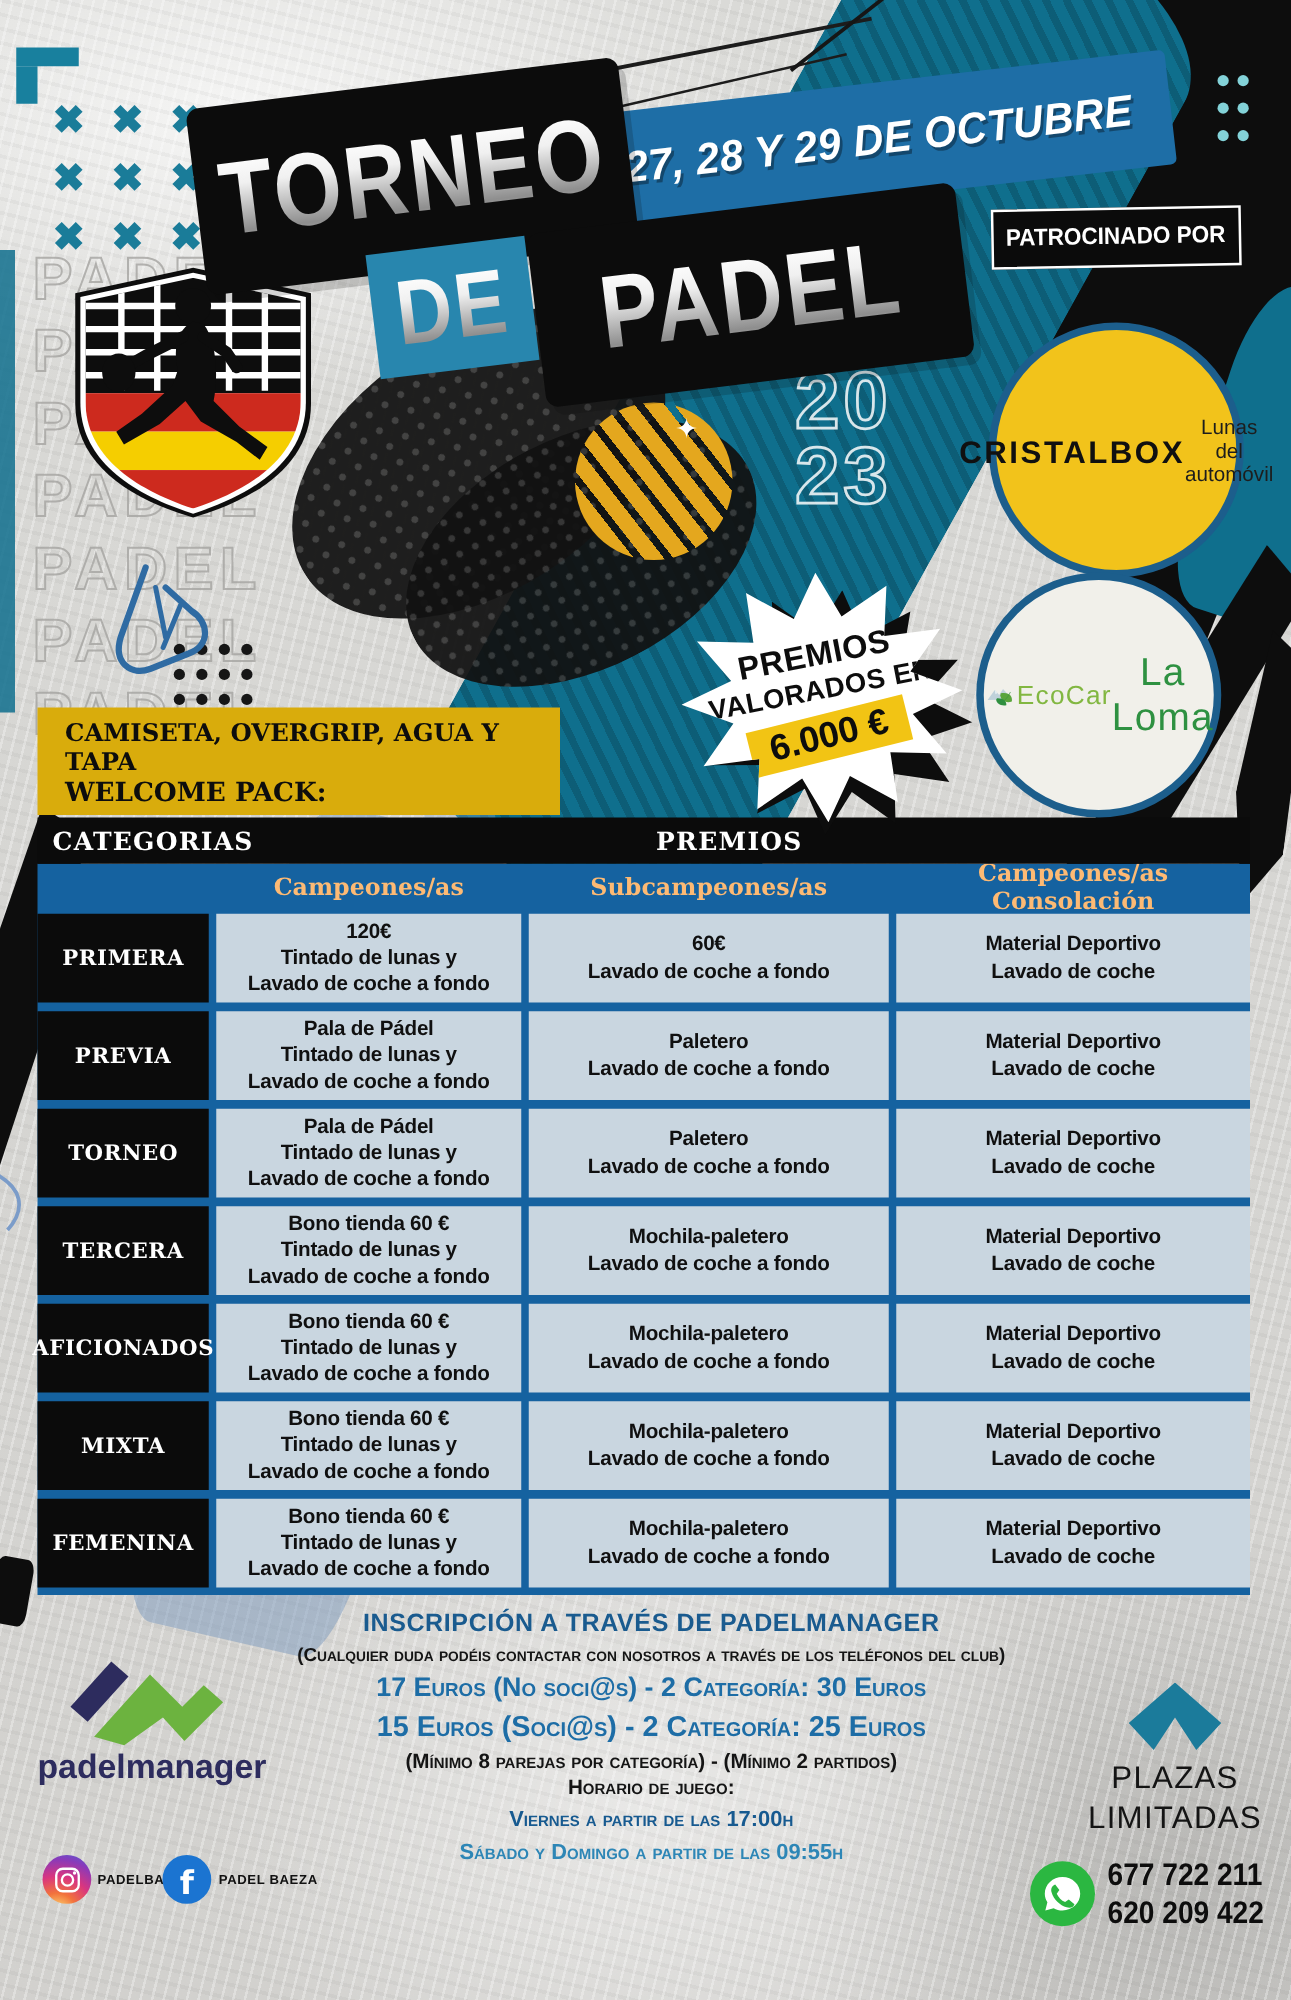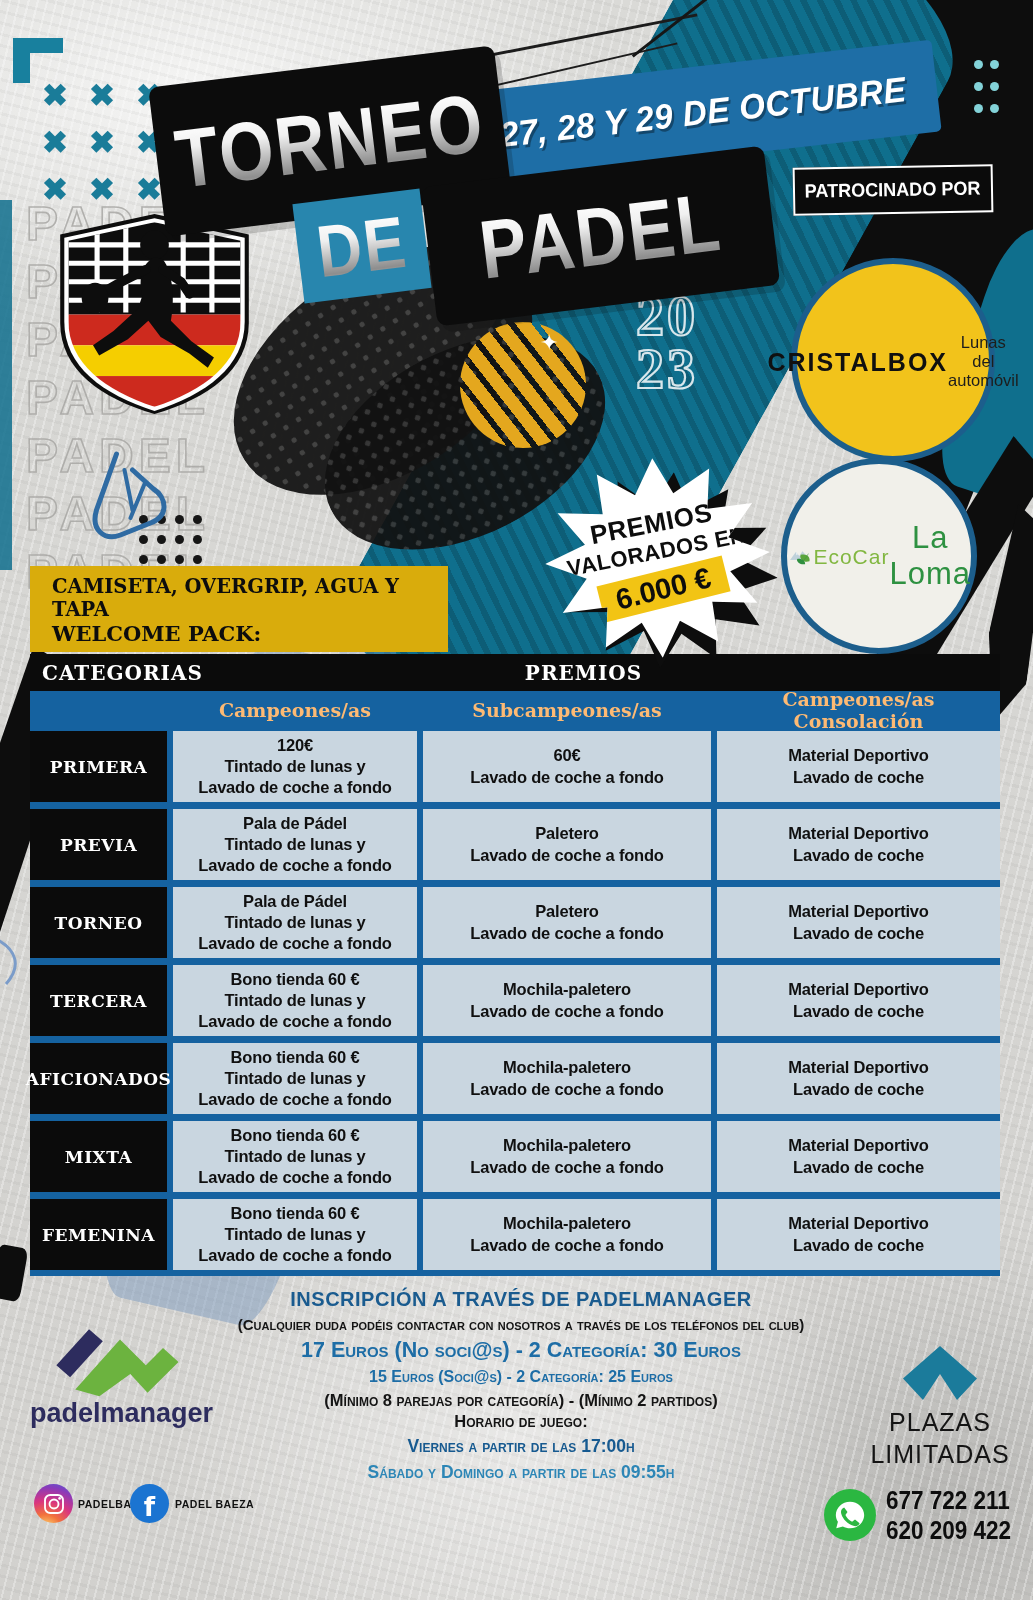--- a/index.html
+++ b/index.html
@@ -136,22 +136,22 @@
     <div class="wm">PADEL</div>
   </div>
 
   <div class="abs" style="left:218px;top:268px;width:330px;height:205px;z-index:3;transform:rotate(-33deg);border-radius:50%;
               background-color:#171717;background-image:radial-gradient(#3d3d3d 2.5px,transparent 3px);background-size:15px 15px;opacity:.96;"></div>
   <div class="abs" style="left:315px;top:350px;width:300px;height:185px;z-index:3;transform:rotate(-27deg);border-radius:50%;
               background-color:#121212;background-image:radial-gradient(#383838 2.5px,transparent 3px);background-size:14px 14px;opacity:.94;"></div>
   <div class="abs" style="left:460px;top:322px;width:126px;height:126px;z-index:4;border-radius:50%;
               background:repeating-linear-gradient(52deg,rgba(0,0,0,0) 0 6px,#e4a71e 6px 19px);"></div>
   <div class="abs" style="left:540px;top:330px;z-index:5;color:#fff;font-size:22px;">✦</div>
-  <div class="abs" style="left:636px;top:290px;z-index:4;font-weight:800;font-size:56px;line-height:.94;letter-spacing:3px;
-              color:transparent;font-family:Liberation Serif, serif;-webkit-text-stroke:2.2px rgba(238,244,246,.9);">
+  <div class="abs" style="left:636px;top:290px;z-index:4;font-weight:800;font-size:64px;line-height:.94;letter-spacing:3px;
+              color:transparent;-webkit-text-stroke:2.2px rgba(238,244,246,.9);">
     <div>20</div>
     <div>23</div>
   </div>
 
   <svg class="abs" viewBox="0 0 100 100" style="left:84px;top:446px;width:105px;height:100px;z-index:3;">
     <path d="M30 8 L10 64 C4 84 18 95 34 89 L64 77 C83 70 80 51 67 43 L46 24" fill="none" stroke="#2f6ba3" stroke-width="5" stroke-linecap="round"></path>
     <path d="M38 24 L46 64 M58 38 L44 72" fill="none" stroke="#2f6ba3" stroke-width="4" stroke-linecap="round"></path>
   </svg>
 
   <svg class="abs" viewBox="0 0 200 200" style="left:52px;top:210px;width:205px;height:205px;z-index:4;">
@@ -332,21 +332,21 @@
         <div class="t-cell cw3">Material Deportivo
 Lavado de coche</div>
       </div>
     </div>
   </div>
 
   <div class="abs insc" style="left:126px;top:1288px;width:790px;z-index:5;">
     <div style="font-size:20px;color:#1a5b8f;letter-spacing:.5px;">INSCRIPCIÓN A TRAVÉS DE PADELMANAGER</div>
     <div style="font-size:15px;color:#141414;">(Cualquier duda podéis contactar con nosotros a través de los teléfonos del club)</div>
     <div style="font-size:21.5px;color:#1d6da6;">17 Euros (No soci@s) - 2 Categoría: 30 Euros</div>
-    <div style="font-size:16px;color:#1d6da6;">15 Euros (Soci@s) - 2 Categoría: 25 Euros</div>
+    <div style="font-size:23px;color:#1d6da6;">15 Euros (Soci@s) - 2 Categoría: 25 Euros</div>
     <div style="font-size:16.5px;color:#141414;margin-bottom:2px;">(Mínimo 8 parejas por categoría) - (Mínimo 2 partidos)</div>
     <div style="font-size:16.5px;color:#141414;">Horario de juego:</div>
     <div style="font-size:17.5px;color:#175a90;">Viernes a partir de las 17:00h</div>
     <div style="font-size:17.5px;color:#2d86b6;">Sábado y Domingo a partir de las 09:55h</div>
   </div>
 
   <svg class="abs" viewBox="0 0 160 100" style="left:46px;top:1312px;width:148px;height:86px;z-index:5;">
     <path d="M6 62 L44 20 L60 34 L22 76 Z" fill="#2d2c5e"></path>
     <path d="M28 90 L80 32 L110 62 L130 42 L148 58 L112 94 L92 72 L56 98 Z" fill="#6cb33f"></path>
   </svg>

